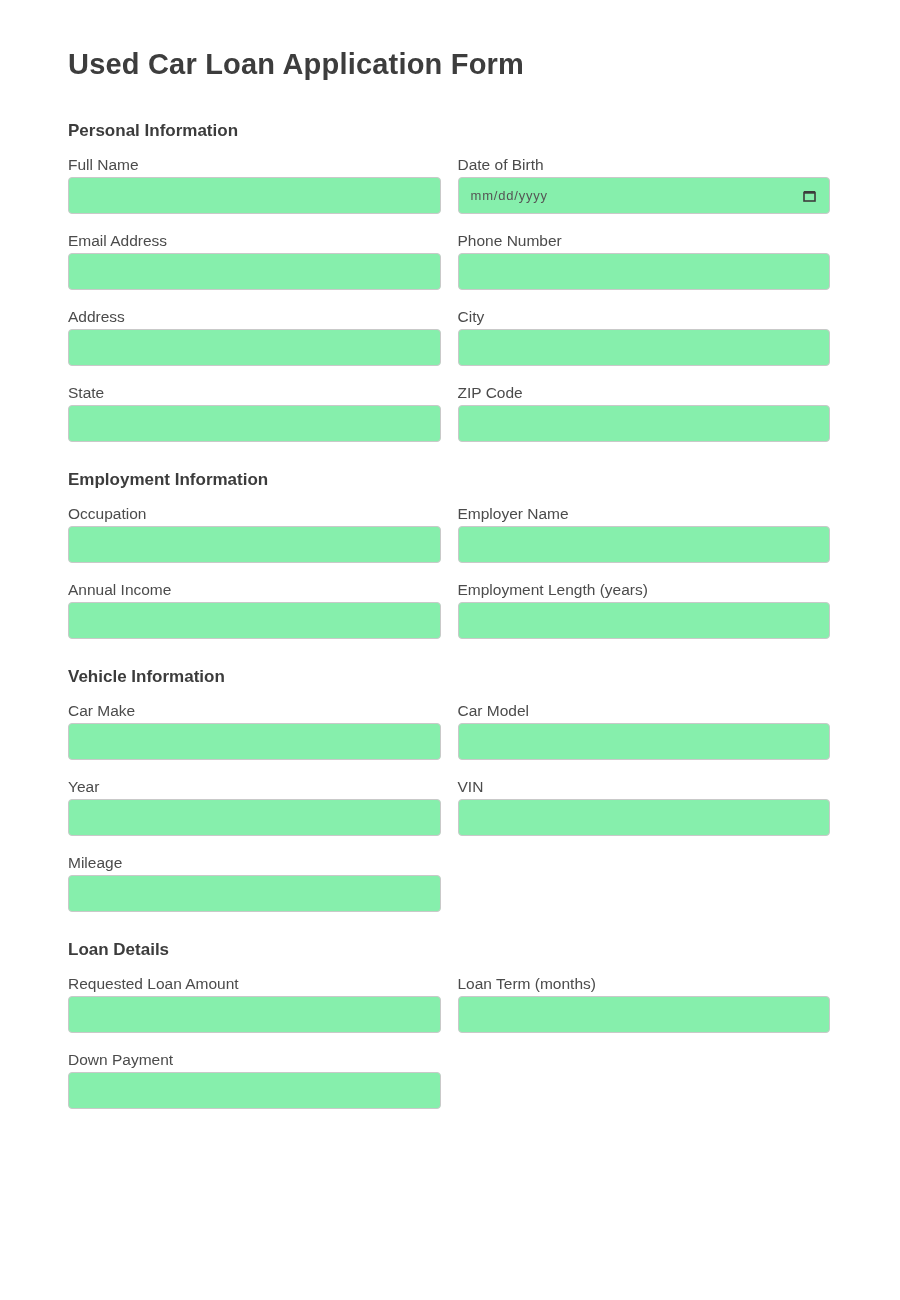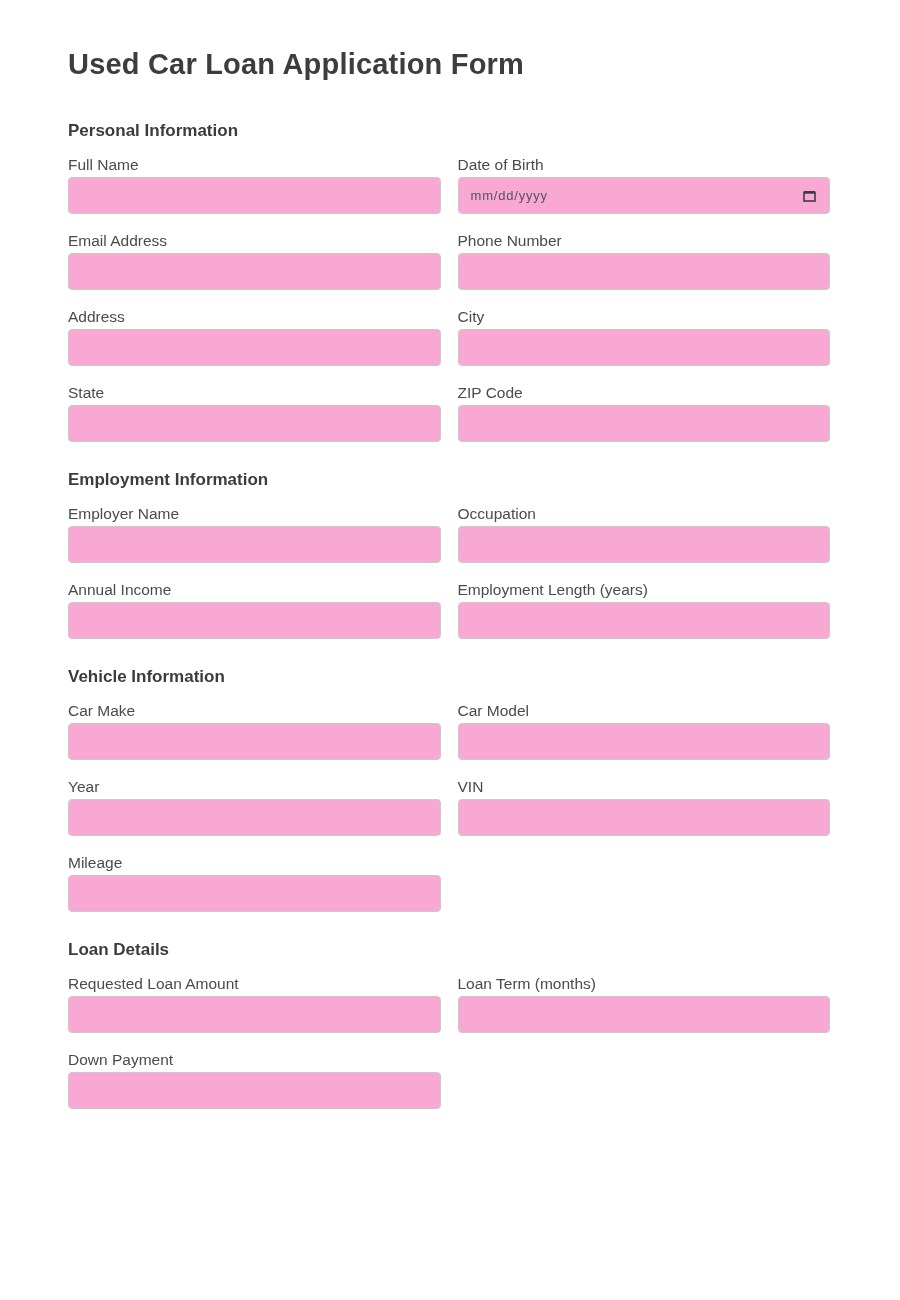--- a/index.html
+++ b/index.html
@@ -47,21 +47,21 @@
     font-size: 15.5px;
     color: #4b4b4b;
     line-height: 19px;
     margin-bottom: 3px;
   }
   .text-input {
     width: 100%;
     height: 37px;
     border: 1px solid #c9c9c9;
     border-radius: 4px;
-    background: #f9a8d4;
+    background: #86efac;
     font-family: "Liberation Sans", sans-serif;
     font-size: 16px;
     color: #333333;
     padding: 0 11px;
     outline: none;
   }
   .date-input {
     display: flex;
     align-items: center;
     justify-content: space-between;
@@ -129,28 +129,28 @@
         <label class="field-label">ZIP Code</label>
         <input type="text" class="text-input" value="" style="">
       </div>
     </div>
   </section>
 
   <section class="form-section">
     <h2 class="section-heading">Employment Information</h2>
     <div class="field-grid">
       <div class="field">
+        <label class="field-label">Occupation</label>
+        <input type="text" class="text-input" value="" style="">
+      </div>
+      <div class="field">
         <label class="field-label">Employer Name</label>
         <input type="text" class="text-input" value="" style="">
       </div>
       <div class="field">
-        <label class="field-label">Occupation</label>
-        <input type="text" class="text-input" value="" style="">
-      </div>
-      <div class="field">
         <label class="field-label">Annual Income</label>
         <input type="text" class="text-input" value="" style="">
       </div>
       <div class="field">
         <label class="field-label">Employment Length (years)</label>
         <input type="text" class="text-input" value="" style="">
       </div>
     </div>
   </section>
 

